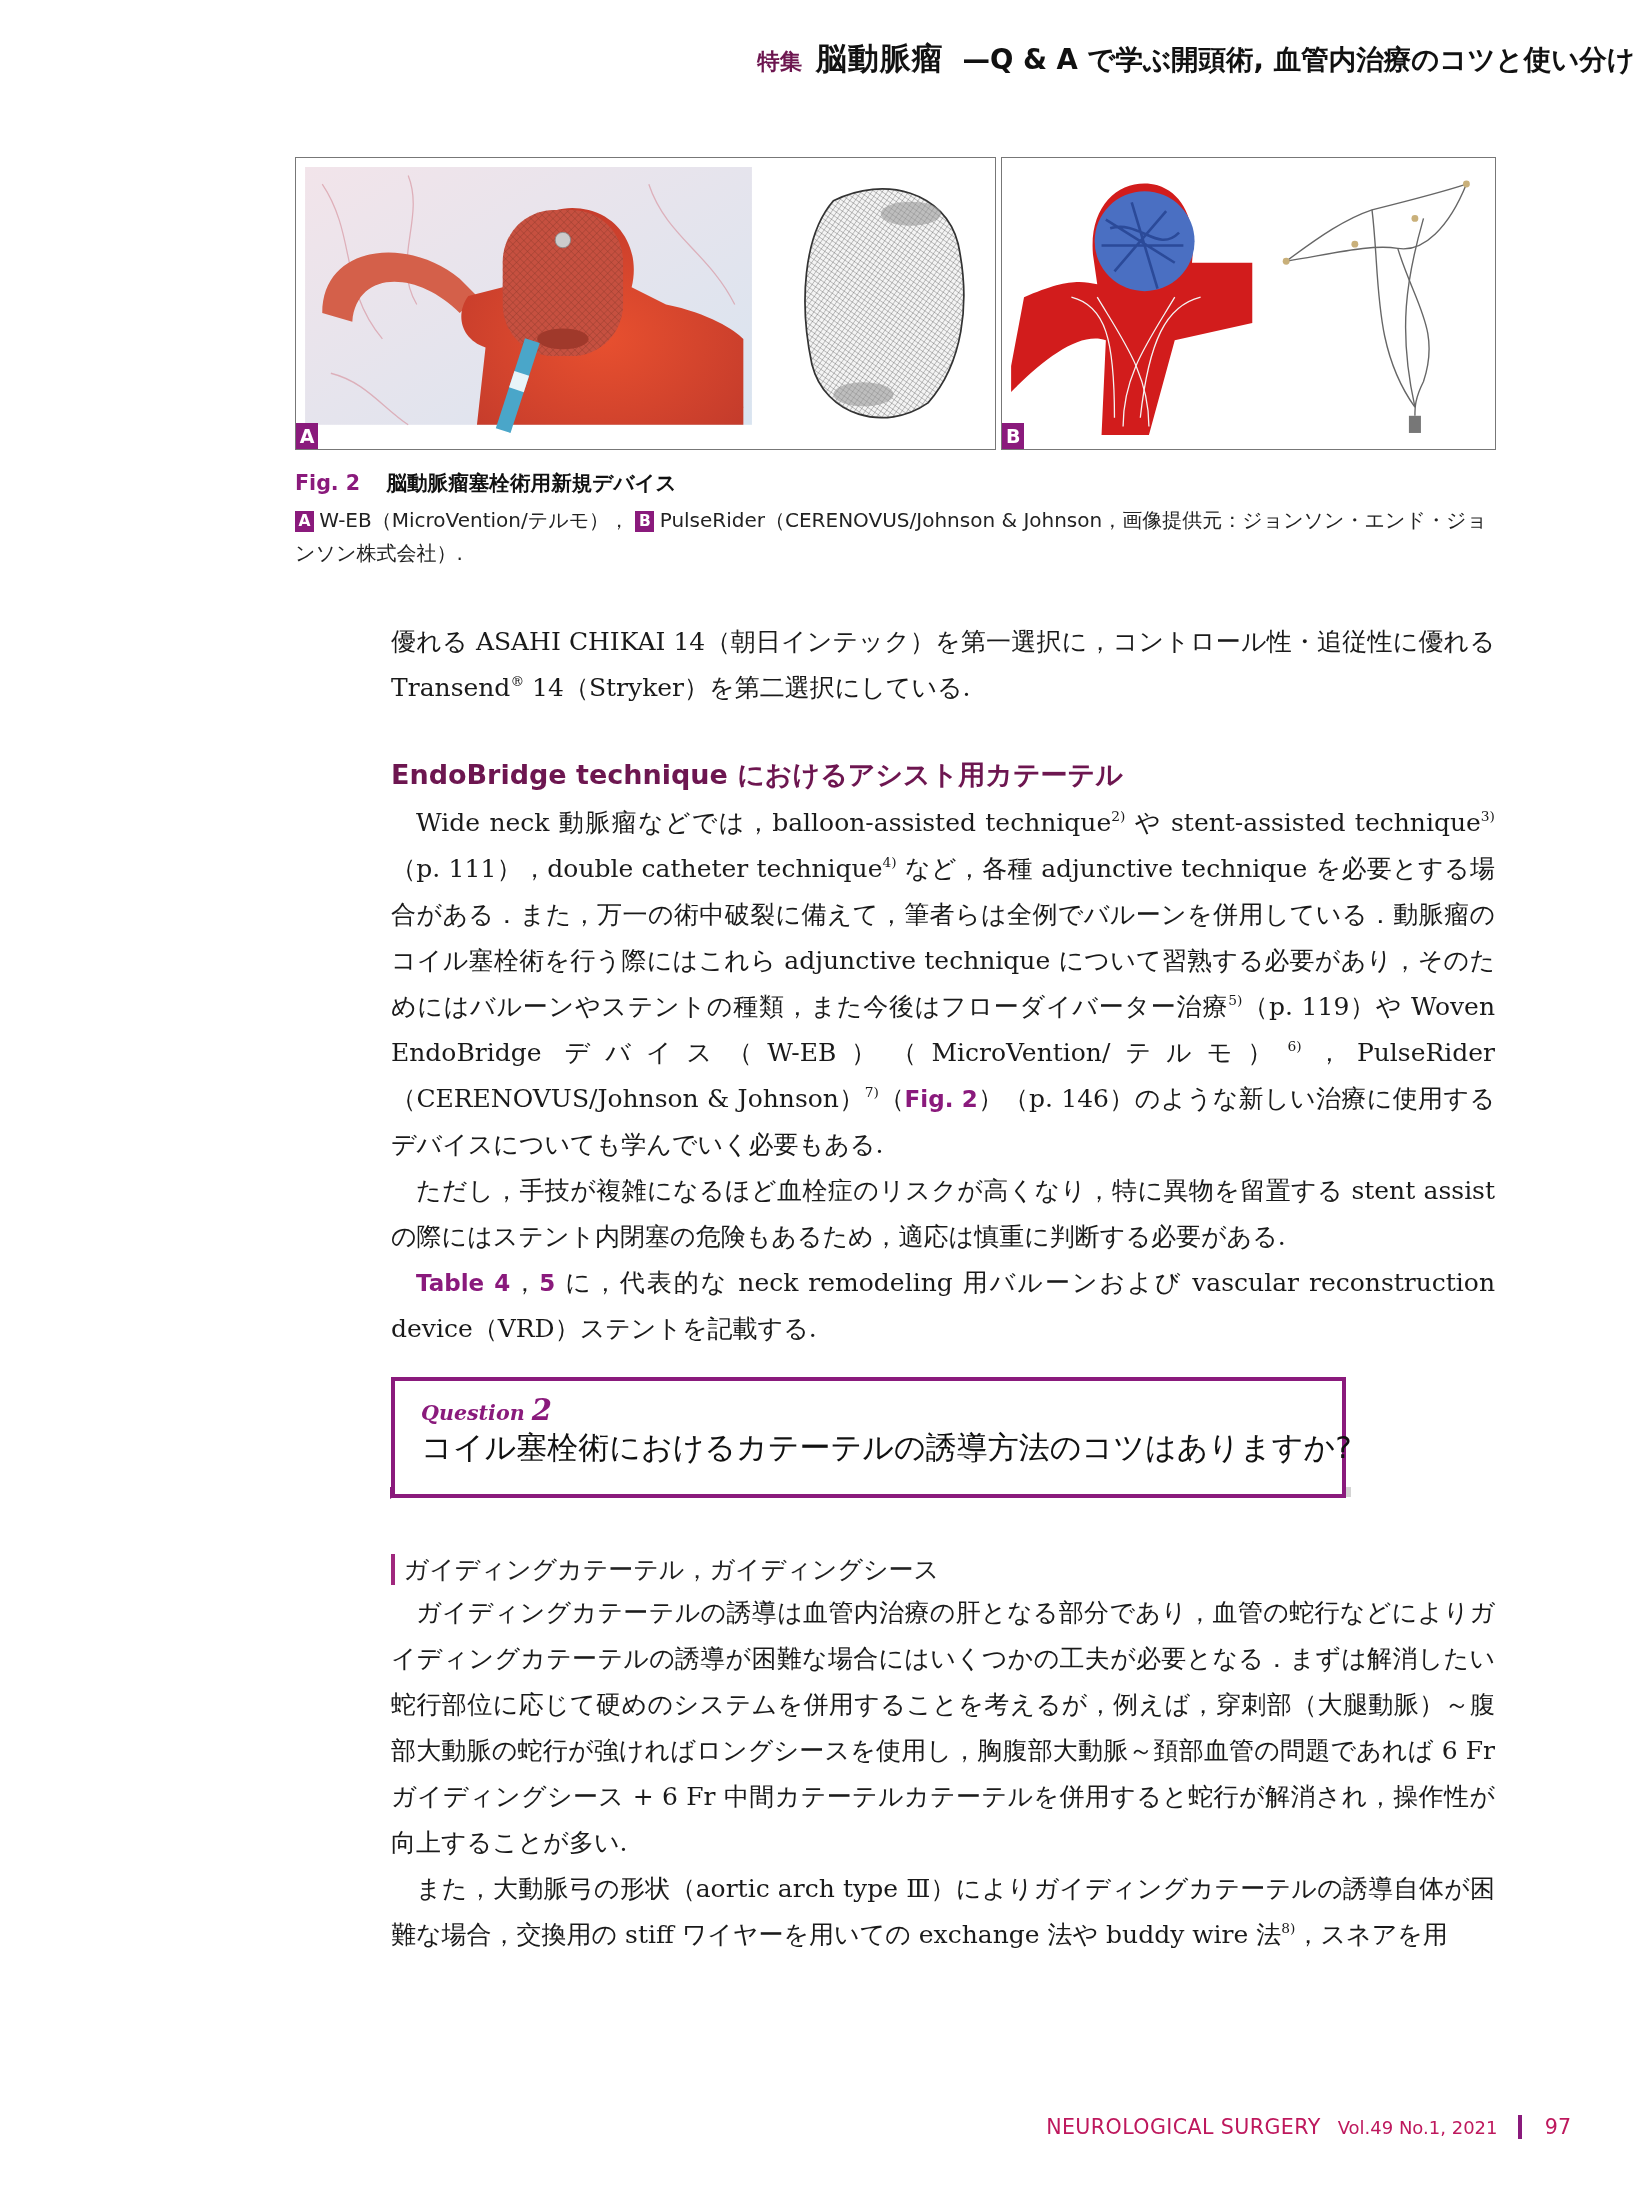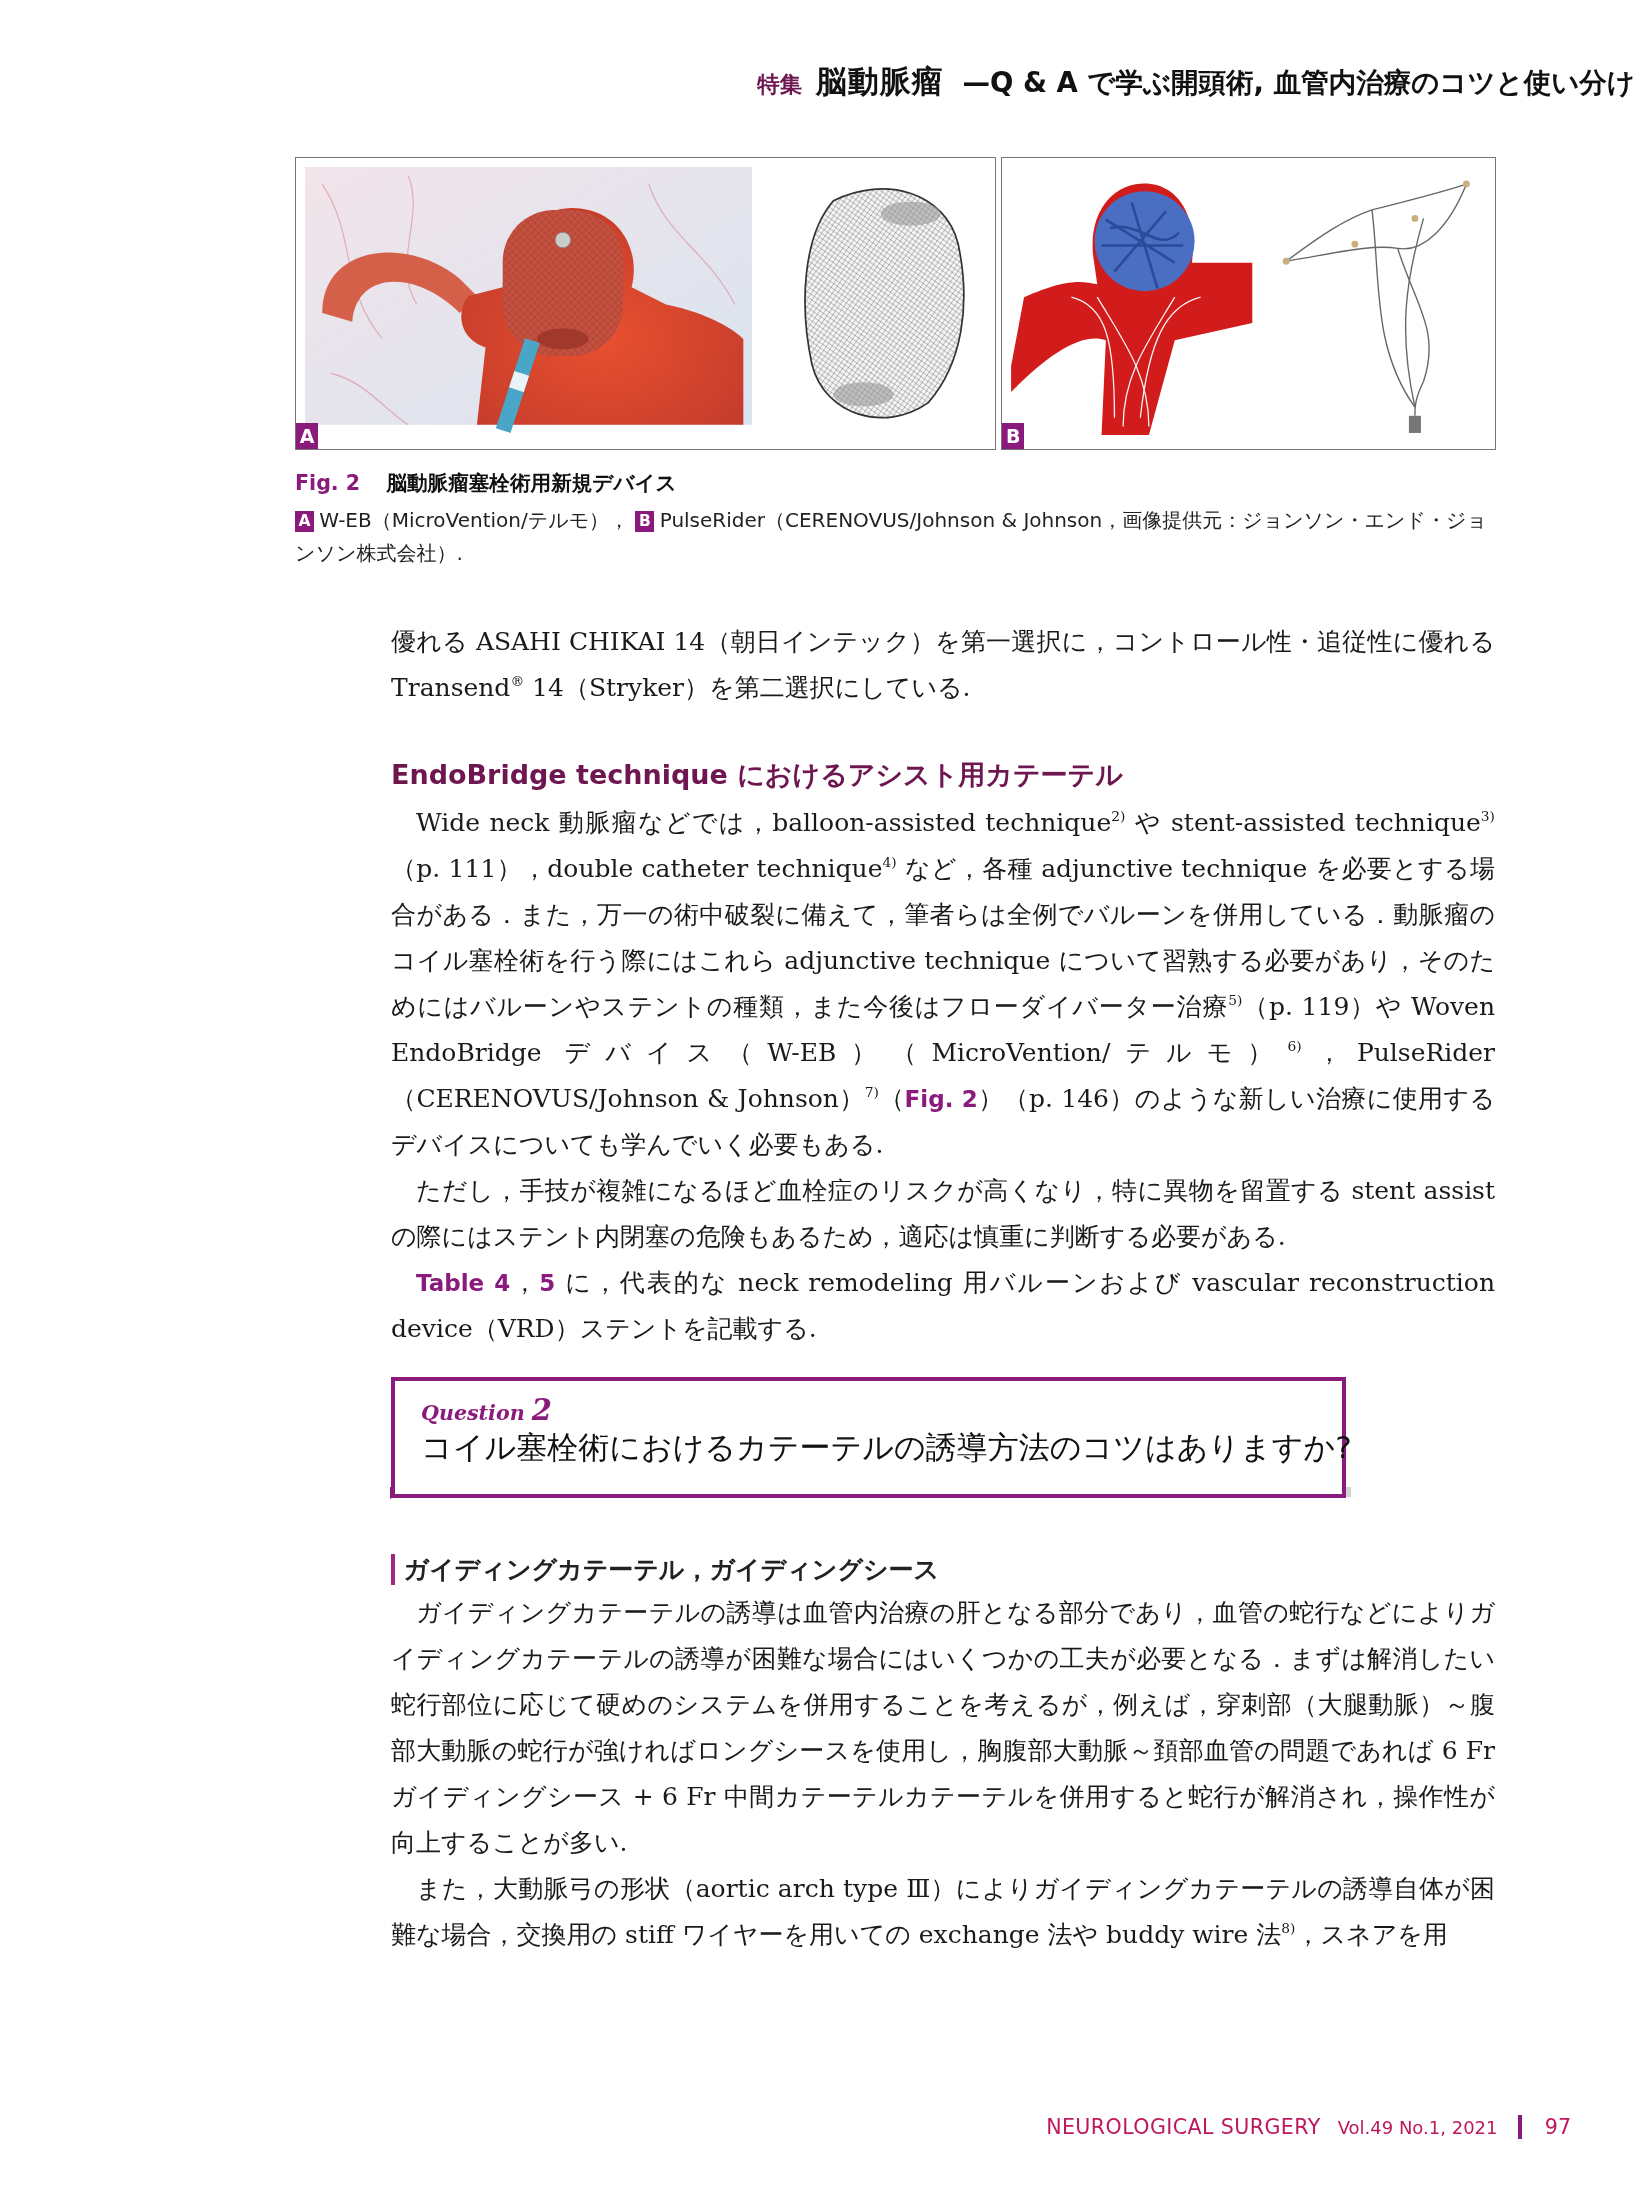--- a/index.html
+++ b/index.html
@@ -5,21 +5,21 @@
   html, body { margin: 0; padding: 0; }
   body {
     width: 1652px; height: 2203px; background: #ffffff; position: relative; overflow: hidden;
     font-family: "DejaVu Serif", "Liberation Serif", serif; color: #1a1a1a;
   }
   .running-head {
     position: absolute; top: 38px; right: 17px; height: 43px; display: flex; align-items: baseline;
     font-family: "DejaVu Sans", "Liberation Sans", sans-serif; white-space: nowrap;
   }
   .running-head .tag { color: #6d1650; font-weight: bold; font-size: 22.4px; margin-right: 13.8px; }
-  .running-head .title { color: #111; font-weight: bold; font-size: 31px; margin-right: 19px; letter-spacing: 0.9px; margin-top: 23px; }
+  .running-head .title { color: #111; font-weight: bold; font-size: 31px; margin-right: 19px; letter-spacing: 0.9px; }
   .running-head .sub { color: #111; font-weight: bold; font-size: 27.5px; }
 
   .figure-row { position: absolute; top: 157px; left: 295px; width: 1201px; height: 294px; }
   .panel {
     position: absolute; top: 0; height: 293px; border: 1.7px solid #777; background: #fff; box-sizing: border-box;
   }
   .panel-a { left: 0; width: 701px; }
   .panel-b { left: 706px; width: 495px; }
   .panel-label {
     position: absolute; left: 0; bottom: 0; width: 22.4px; height: 26px; background: #8a1a7c; color: #fff;
@@ -204,21 +204,21 @@
 <div class="question-tail"></div>
 <div class="question-box">
   <div class="question-label">
     <span>Question</span>
     <span class="num">2</span>
   </div>
   <div class="question-text">コイル塞栓術におけるカテーテルの誘導方法のコツはありますか?</div>
 </div>
 
 <div class="text-col" style="top:1540px;">
-  <div class="sub-heading" style="margin-top:13.8px;font-weight:bold;">ガイディングカテーテル，ガイディングシース</div>
+  <div class="sub-heading" style="margin-top:13.8px;">ガイディングカテーテル，ガイディングシース</div>
   <p class="para indent" style="margin-top:5.2px;">ガイディングカテーテルの誘導は血管内治療の肝となる部分であり，血管の蛇行などによりガイディングカテーテルの誘導が困難な場合にはいくつかの工夫が必要となる．まずは解消したい蛇行部位に応じて硬めのシステムを併用することを考えるが，例えば，穿刺部（大腿動脈）～腹部大動脈の蛇行が強ければロングシースを使用し，胸腹部大動脈～頚部血管の問題であれば 6 Fr ガイディングシース + 6 Fr 中間カテーテルカテーテルを併用すると蛇行が解消され，操作性が向上することが多い.</p>
   <p class="para indent">
     <span>また，大動脈弓の形状（aortic arch type Ⅲ）によりガイディングカテーテルの誘導自体が困難な場合，交換用の stiff ワイヤーを用いての exchange 法や buddy wire 法</span><sup>8)</sup><span>，スネアを用</span>
   </p>
 </div>
 
 <div class="footer">
   <span class="journal">NEUROLOGICAL SURGERY</span>
   <span class="vol">Vol.49 No.1, 2021</span>
   <span class="bar"></span>

